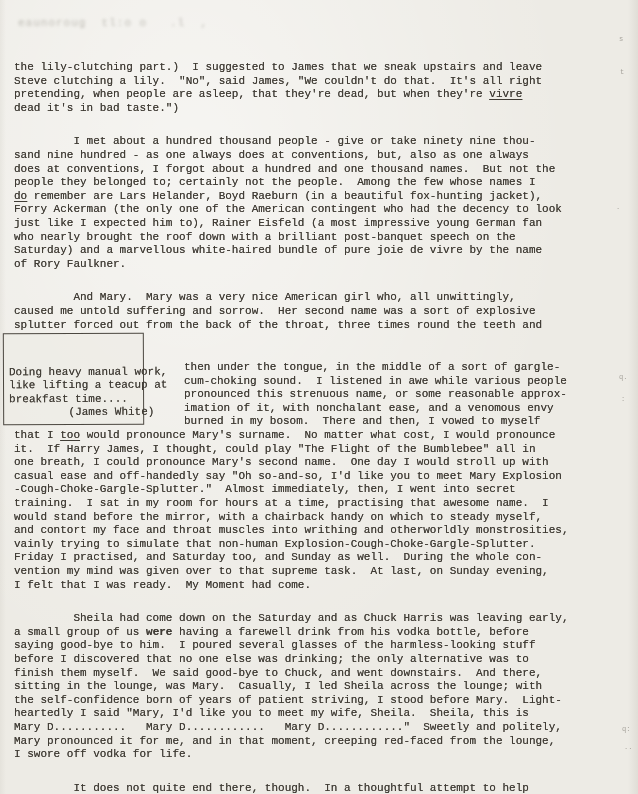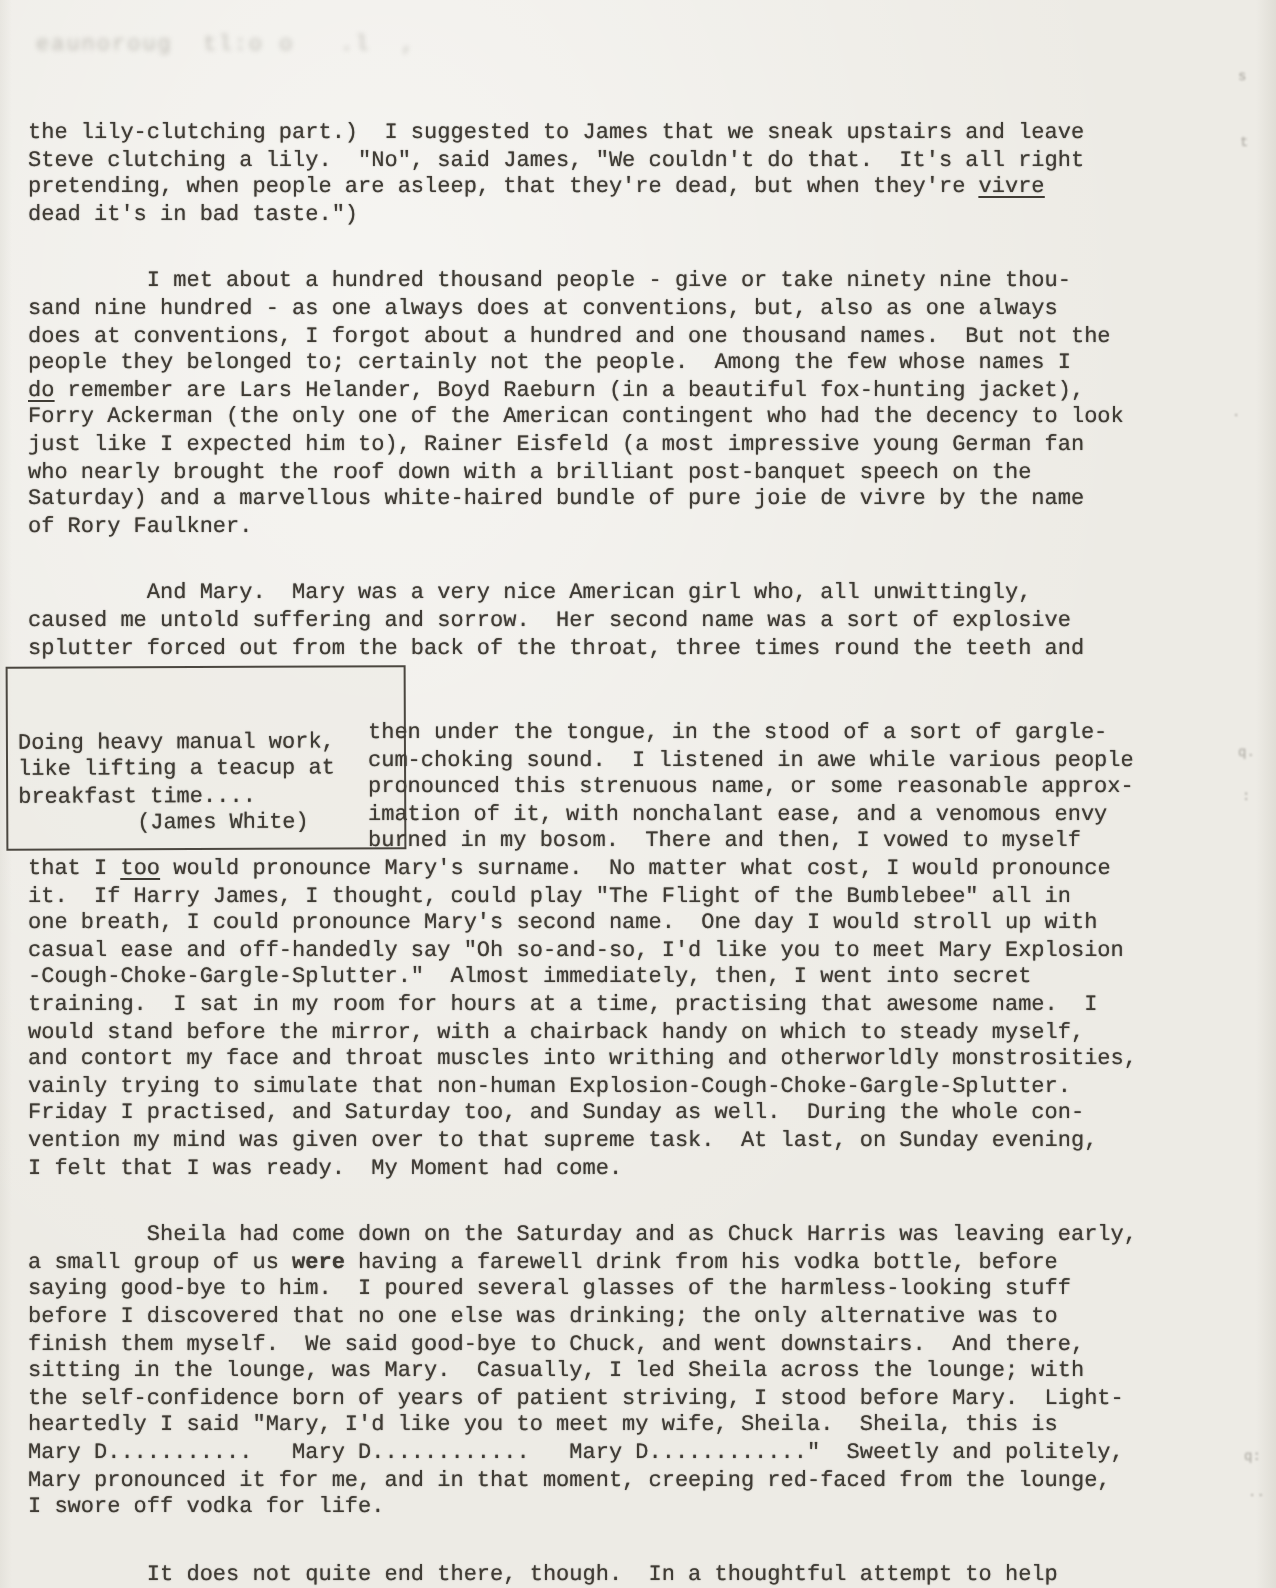--- a/index.html
+++ b/index.html
@@ -28,21 +28,21 @@
   .gap24{margin-top:20px;}
   .wrap-region{
     position:relative;
     height:68px;
   }
   .beside{
     position:absolute;top:0;left:170px;
   }
   .quote-box{
     position:absolute;left:-11px;top:1px;
-    width:200px;box-sizing:border-box;
+    width:141px;box-sizing:border-box;
     border:1.5px solid #4b4740;
     padding:3px 5px 4px 5px;
     transform:rotate(-0.25deg);
     background:rgba(237,235,229,0.6);
   }
   .quote-box .para{line-height:13.4px;}
   u{text-decoration:underline;text-underline-offset:2px;text-decoration-thickness:1px;}
   b{font-weight:bold;}
   .ghost{
     position:absolute;left:18px;top:17px;
@@ -93,21 +93,21 @@
 caused me untold suffering and sorrow.  Her second name was a sort of explosive
 splutter forced out from the back of the throat, three times round the teeth and</div>
 
   <div class="wrap-region">
     <div class="quote-box">
       <div class="para">Doing heavy manual work,
 like lifting a teacup at
 breakfast time....
          (James White)</div>
     </div>
-    <div class="para beside">then under the tongue, in the stood of a sort of gargle-
+    <div class="para beside">then under the tongue, in the middle of a sort of gargle-
 cum-choking sound.  I listened in awe while various people
 pronounced this strenuous name, or some reasonable approx-
 imation of it, with nonchalant ease, and a venomous envy
 burned in my bosom.  There and then, I vowed to myself</div>
   </div>
 
   <div class="para">that I <u>too</u> would pronounce Mary's surname.  No matter what cost, I would pronounce
 it.  If Harry James, I thought, could play "The Flight of the Bumblebee" all in
 one breath, I could pronounce Mary's second name.  One day I would stroll up with
 casual ease and off-handedly say "Oh so-and-so, I'd like you to meet Mary Explosion

